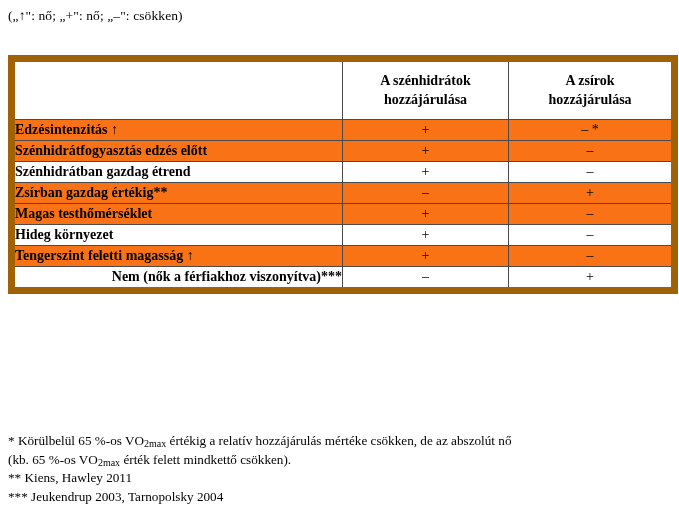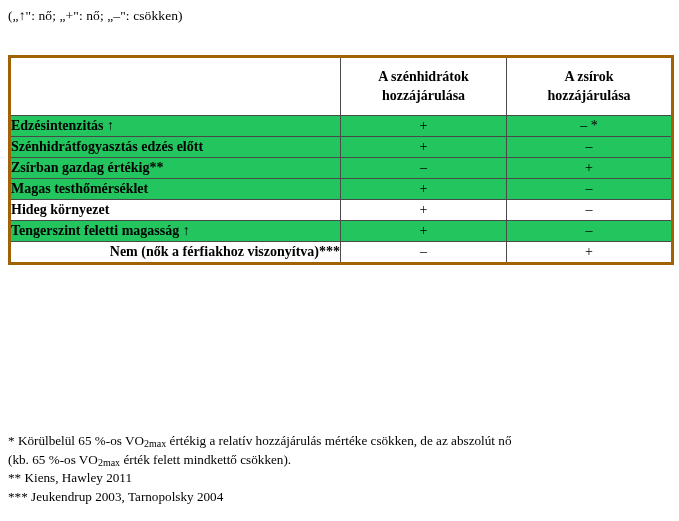--- a/index.html
+++ b/index.html
@@ -33,21 +33,21 @@
   .table-wrap {
     position: absolute;
     left: 8px;
     top: 55px;
     width: 663px;
   }
   table.main {
     border-collapse: collapse;
     width: 663px;
     table-layout: fixed;
-    border: 3px solid #a16207;
+    border: 7px solid #a16207;
   }
   table.main td, table.main th {
     border: 1px solid #4a4a4a;
     padding: 0;
     vertical-align: middle;
   }
   col.c1 { width: 331px; }
   col.c2 { width: 166px; }
   col.c3 { width: 166px; }
 
@@ -72,21 +72,21 @@
     height: 20px;
     font-family: "Liberation Serif", serif;
   }
   td.val {
     text-align: center;
     font-size: 14px;
     font-family: "Liberation Serif", serif;
     padding: 6px 0;
   }
   tr.shaded td {
-    background: #22c55e;
+    background: #f97316;
   }
   tr.plain td {
     background: #ffffff;
   }
   .notes {
     position: absolute;
     left: 8px;
     top: 432px;
     width: 666px;
     font-size: 13.2px;
@@ -134,20 +134,25 @@
         <tr class="shaded">
           <td class="rowlabel">Edzésintenzitás ↑</td>
           <td class="val">+</td>
           <td class="val">– *</td>
         </tr>
         <tr class="shaded">
           <td class="rowlabel">Szénhidrátfogyasztás edzés előtt</td>
           <td class="val">+</td>
           <td class="val">–</td>
         </tr>
+        <tr class="plain">
+          <td class="rowlabel">Szénhidrátban gazdag étrend</td>
+          <td class="val">+</td>
+          <td class="val">–</td>
+        </tr>
         <tr class="shaded">
           <td class="rowlabel">Zsírban gazdag értékig**</td>
           <td class="val">–</td>
           <td class="val">+</td>
         </tr>
         <tr class="shaded">
           <td class="rowlabel">Magas testhőmérséklet</td>
           <td class="val">+</td>
           <td class="val">–</td>
         </tr>

